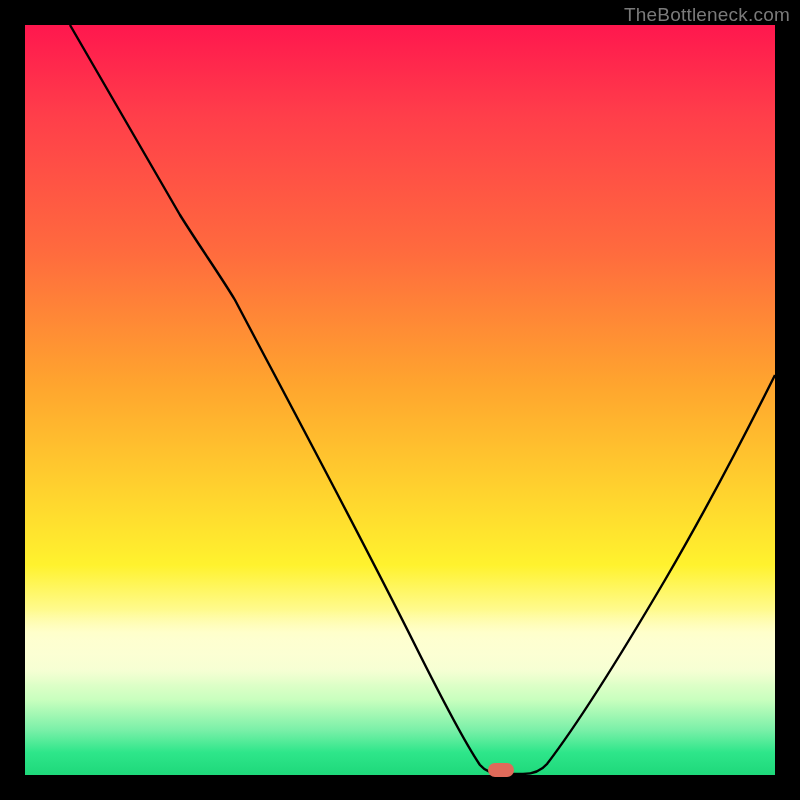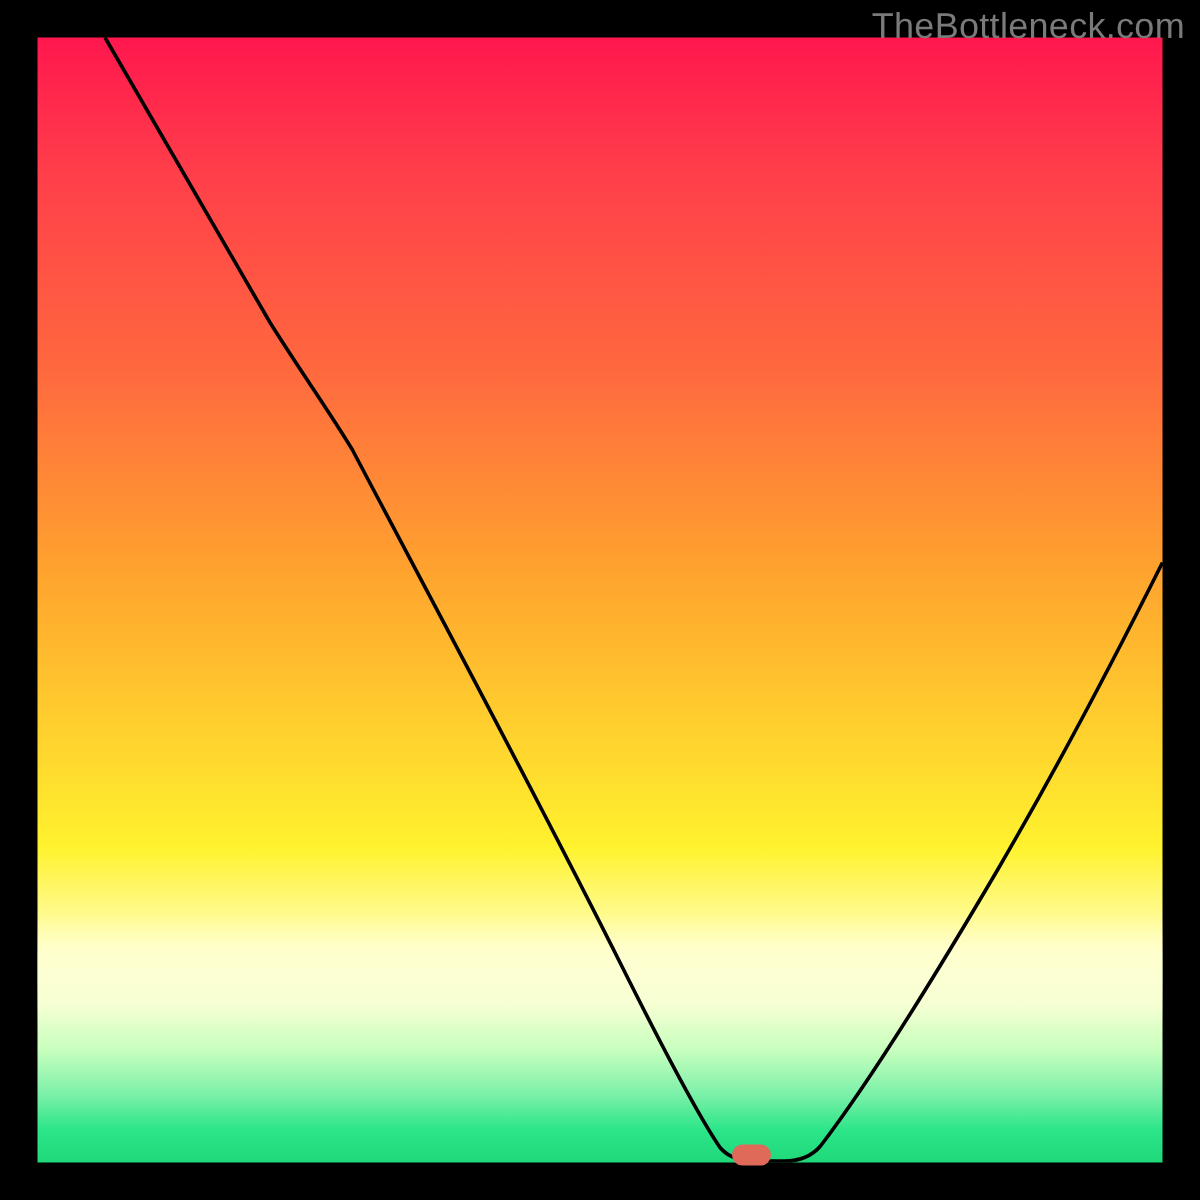--- a/index.html
+++ b/index.html
@@ -51,21 +51,21 @@
        rgba(255,255,220,0.55) 40%,
        rgba(255,255,220,0.55) 60%,
        rgba(255,255,200,0) 100%);
     pointer-events: none;
   }
   .watermark {
     position: absolute;
     top: 4px;
     right: 10px;
     color: #7a7a7a;
-    font-size: 24px;
+    font-size: 19px;
     font-weight: 500;
     letter-spacing: 0.2px;
     user-select: none;
   }
   svg.curve {
     position: absolute;
     inset: 0;
     width: 100%;
     height: 100%;
     overflow: visible;

